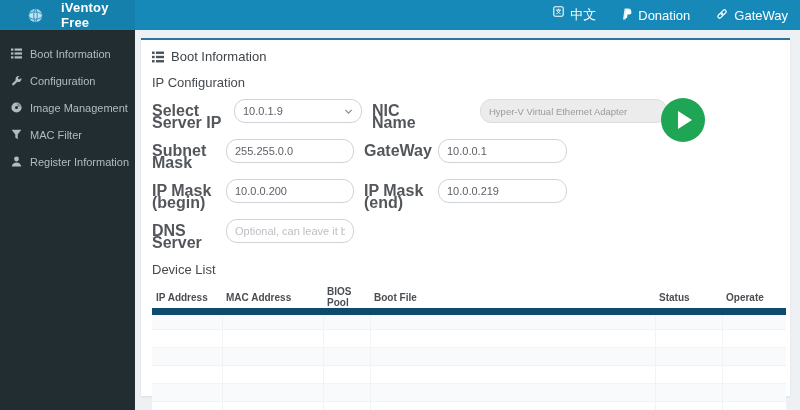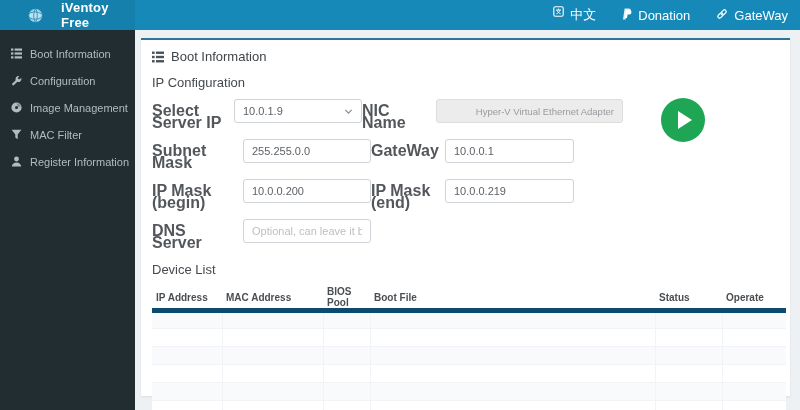--- a/index.html
+++ b/index.html
@@ -32,40 +32,40 @@
           padding:9px 8px 0 11px; }
 
   .card-title { display:flex; align-items:center; gap:7px; margin-bottom:11px; }
   .card-title-text { font-size:13px; color:#3f4448; }
   .section-title { font-size:13px; color:#45494d; margin-bottom:9px; }
 
   
   .form-row { display:flex; align-items:flex-start; margin-bottom:10px; }
   .f-label { width:74px; text-align:left; font-weight:bold; font-size:16px; color:#53575b; line-height:12px; padding-top:6px; }
   .f-label.single { padding-top:6px; }
-  .ctrl { height:24px; border:1px solid #d0d3d8; border-radius:3px; background:#fff; font-size:11px; color:#5d6166; }
+  .ctrl { height:24px; border:1px solid #d0d3d8; border-radius:11px; background:#fff; font-size:11px; color:#5d6166; }
   .ctrl-input { width:128px; padding:0 8px; outline:none; font-family:inherit; }
   .ctrl-input::placeholder { color:#bcc0c4; }
   .select-box { width:128px; margin-left:8px; display:flex; align-items:center; justify-content:space-between; padding:0 8px; cursor:pointer; }
-  .gap-right-label { }
-  .left-input { margin-left:17px; }
-  .nic-input { width:187px; background:#ececec; border-color:#ddd; color:#979b9f; text-align:right; font-size:9.5px; }
+  .gap-right-label { margin-left:10px; }
+  .left-input { margin-left:0; }
+  .nic-input { width:187px; background:#ececec; border-color:#ddd; color:#979b9f; text-align:left; font-size:9.5px;margin-left:34px; }
   .right-input { width:129px; }
   .chev { width:9px; height:9px; }
 
   
   .start-btn { position:absolute; top:58px; left:520px; width:44px; height:44px; border-radius:50%;
                background:#1ea655; display:flex; align-items:center; justify-content:center; cursor:pointer; }
   .start-btn .tri { width:0; height:0; border-left:14px solid #fff; border-top:9px solid transparent; border-bottom:9px solid transparent; margin-left:4px; }
 
   
   .device-section { margin-top:13px; }
   .dtable { width:634px; border-collapse:collapse; table-layout:fixed; margin-top:2px; }
   .dtable th { font-size:10px; font-weight:bold; color:#4a4e52; text-align:left; height:17px;
-               padding:0 4px; border-bottom:5px solid #0c4a6e; }
+               padding:0 4px; border-bottom:7px solid #0c4a6e; }
   .dtable td { height:18px; padding:0 4px; border-bottom:1px solid #f1f3f6; border-right:1px solid #f1f3f6; }
   .dtable td:last-child { border-right:none; }
   .dtable tr.stripe td { background:#f9fafb; }
   .dtable tr.norm td { background:#fff; }
   .dtable tr.pad td { background:#fff; border-bottom:none; border-right:1px solid #f1f3f6; }
 </style>
 </head>
 <body>
 
 <div class="app">

